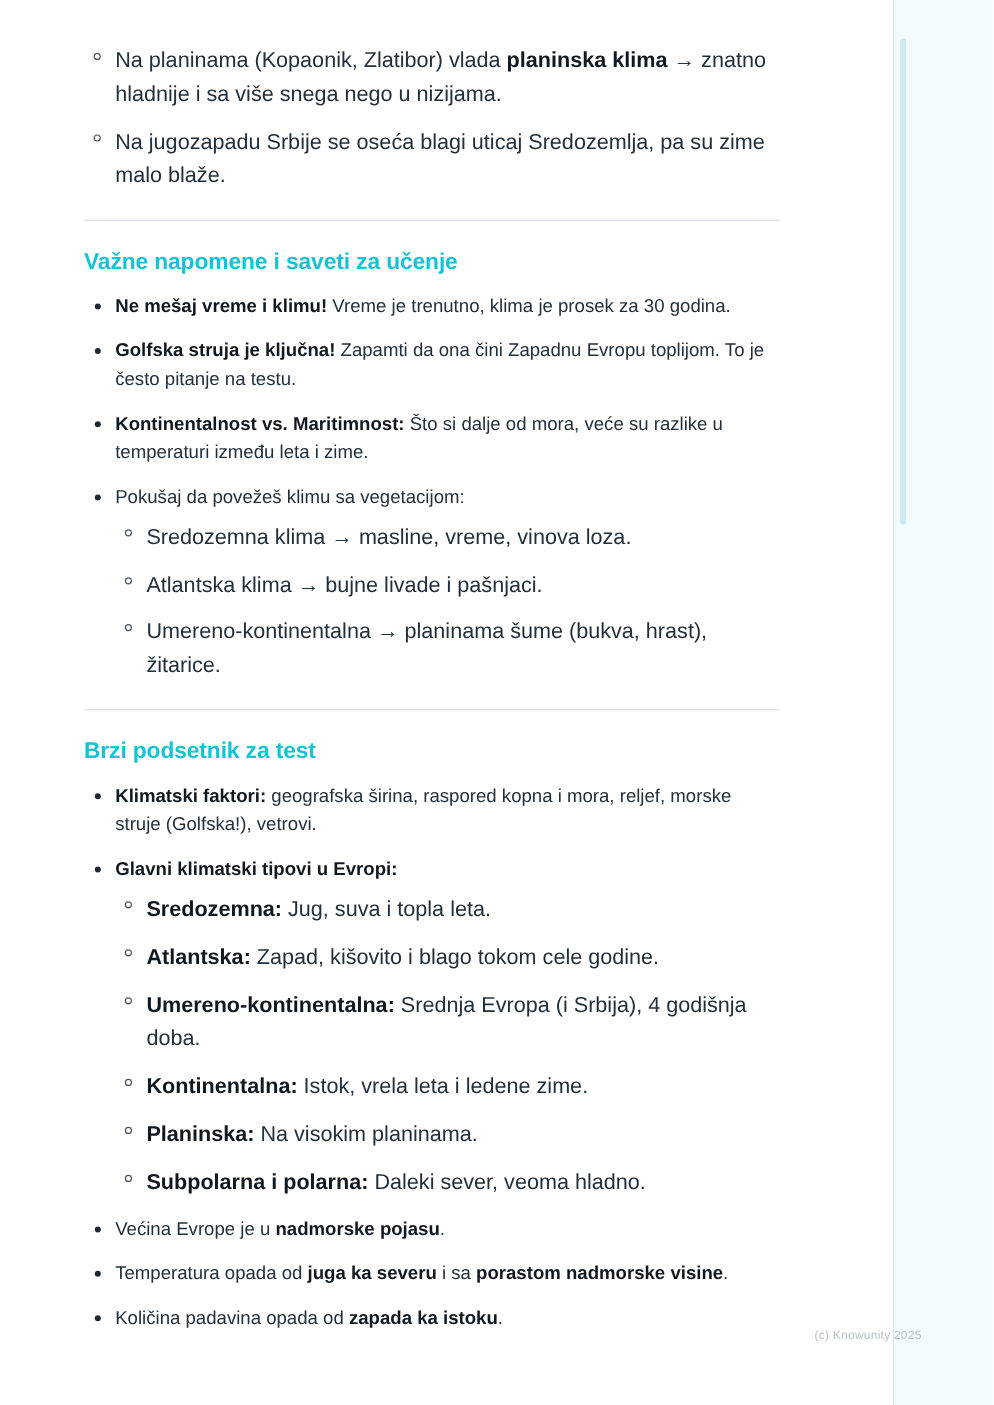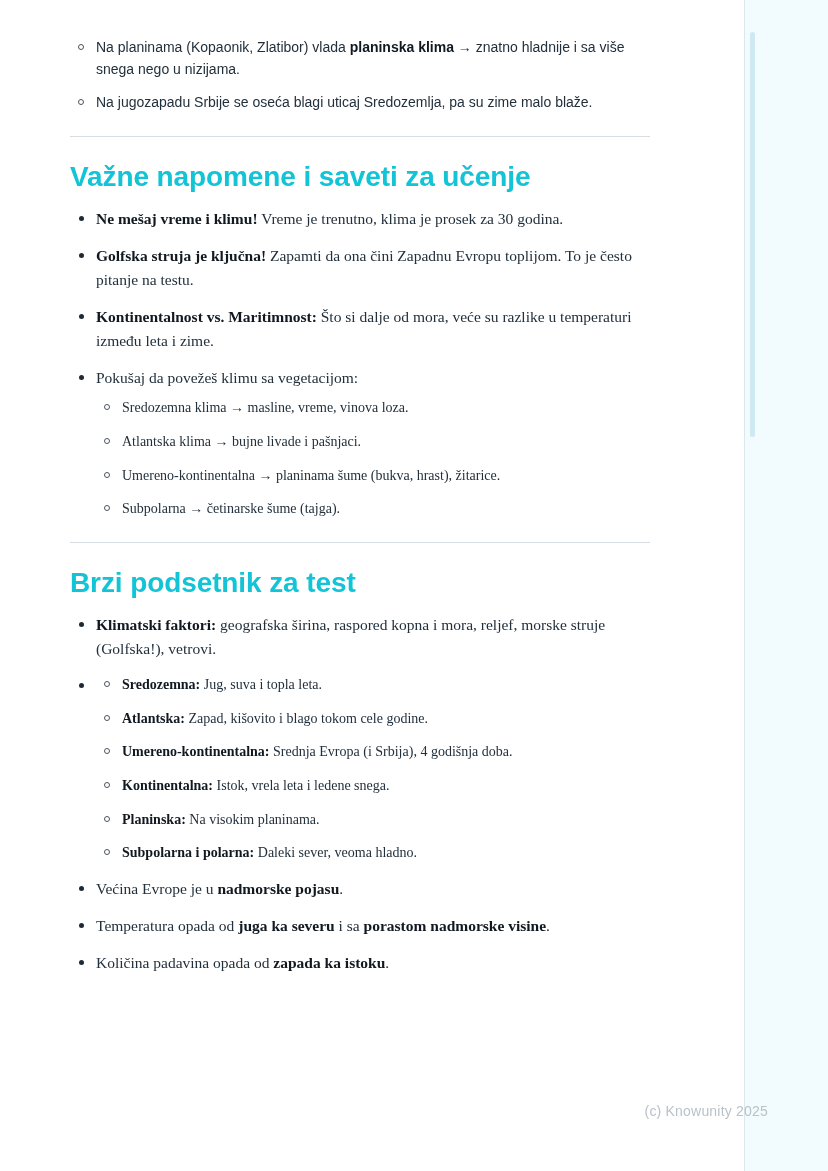--- a/index.html
+++ b/index.html
@@ -51,21 +51,20 @@
     width: 5px;
     height: 405px;
     border-radius: 3px;
     background: #cfe9f2;
   }
 
   ul.level1 {
     list-style: none;
     margin: 0;
     padding: 0;
-    font-family: Liberation Serif, serif;
   }
   ul.level1 > li {
     position: relative;
     padding-left: 26px;
     margin-bottom: 13px;
     font-size: 15.5px;
     line-height: 1.55;
     color: #22303c;
   }
   ul.level1 > li::before {
@@ -80,21 +79,21 @@
   }
   ul.level2 {
     list-style: none;
     margin: 7px 0 0 0;
     padding: 0;
   }
   ul.level2 > li {
     position: relative;
     padding-left: 26px;
     margin-bottom: 12px;
-    font-size: 14px;
+    font-size: 18px;
     line-height: 1.55;
     color: #22303c;
   }
   ul.level2 > li::before {
     content: "";
     position: absolute;
     left: 8px;
     top: 7px;
     width: 6px;
     height: 6px;
@@ -104,40 +103,40 @@
     box-sizing: border-box;
   }
   .block-l2-standalone {
     margin-left: 22px;
   }
   b, strong {
     font-weight: bold;
     color: #101820;
   }
   h2 {
-    font-size: 28px;
+    font-size: 19px;
     color: #12c4d6;
     margin: 0 0 14px 0;
     font-weight: bold;
     letter-spacing: -0.1px;
   }
   .divider {
     border: 0;
     border-top: 1px solid #d8dde2;
     margin: 22px 0 24px 0;
     width: 100%;
   }
   .section {
     margin-bottom: 0;
   }
   .footer {
     position: absolute;
     right: 60px;
     bottom: 52px;
-    font-size: 14px;
+    font-size: 10px;
     color: #b9c2c9;
     letter-spacing: 0.2px;
   }
 </style>
 </head>
 <body>
 
 <div class="page">
 
   <div class="side-strip">
@@ -169,40 +168,40 @@
         </li>
         <li>
           <b>Kontinentalnost vs. Maritimnost:</b><span> Što si dalje od mora, veće su razlike u temperaturi između leta i zime.</span>
         </li>
         <li>
           <span>Pokušaj da povežeš klimu sa vegetacijom:</span>
           <ul class="level2">
             <li><span>Sredozemna klima → masline, vreme, vinova loza.</span></li>
             <li><span>Atlantska klima → bujne livade i pašnjaci.</span></li>
             <li><span>Umereno-kontinentalna → planinama šume (bukva, hrast), žitarice.</span></li>
-            <li><span>Subpolarna → četinarske šume (tajga).</span></li>
           </ul>
         </li>
       </ul>
     </div>
 
     <hr class="divider">
 
     <div class="section">
       <h2>Brzi podsetnik za test</h2>
       <ul class="level1">
         <li>
           <b>Klimatski faktori:</b><span> geografska širina, raspored kopna i mora, reljef, morske struje (Golfska!), vetrovi.</span>
         </li>
         <li>
+          <b>Glavni klimatski tipovi u Evropi:</b>
           <ul class="level2">
             <li><b>Sredozemna:</b><span> Jug, suva i topla leta.</span></li>
             <li><b>Atlantska:</b><span> Zapad, kišovito i blago tokom cele godine.</span></li>
             <li><b>Umereno-kontinentalna:</b><span> Srednja Evropa (i Srbija), 4 godišnja doba.</span></li>
-            <li><b>Kontinentalna:</b><span> Istok, vrela leta i ledene snega.</span></li>
+            <li><b>Kontinentalna:</b><span> Istok, vrela leta i ledene zime.</span></li>
             <li><b>Planinska:</b><span> Na visokim planinama.</span></li>
             <li><b>Subpolarna i polarna:</b><span> Daleki sever, veoma hladno.</span></li>
           </ul>
         </li>
         <li>
           <span>Većina Evrope je u </span><b>nadmorske pojasu</b><span>.</span>
         </li>
         <li>
           <span>Temperatura opada od </span><b>juga ka severu</b><span> i sa </span><b>porastom nadmorske visine</b><span>.</span>
         </li>

